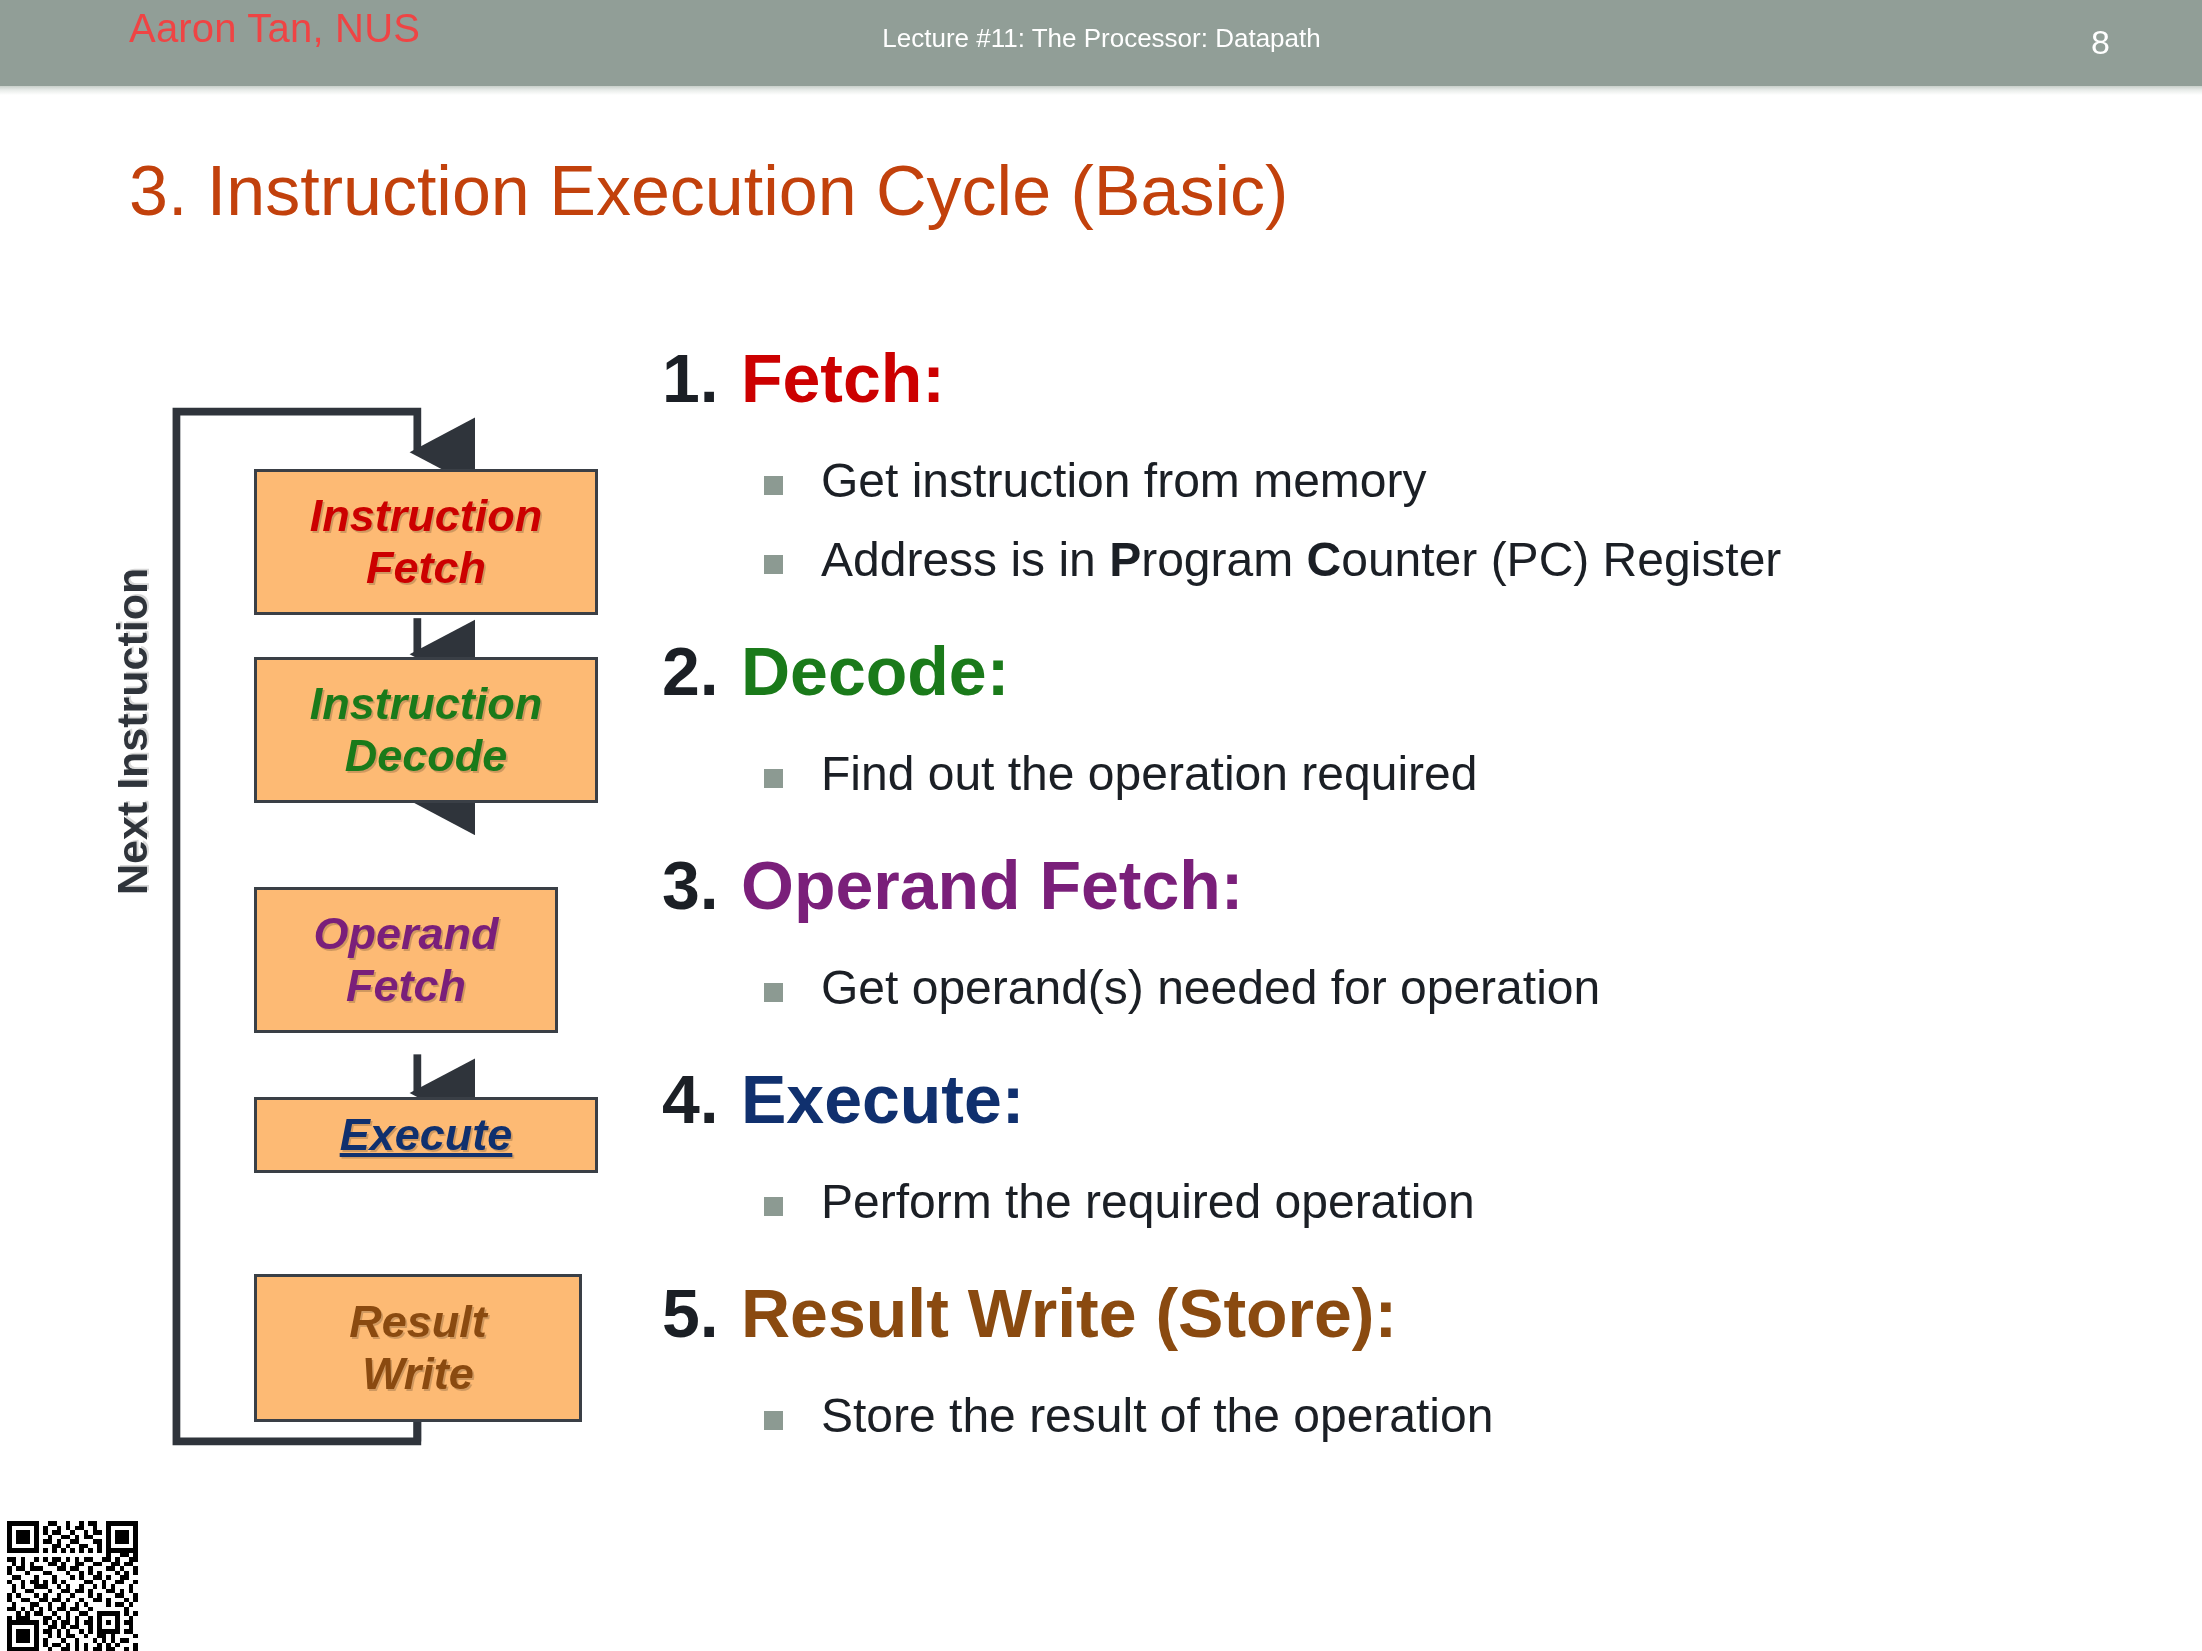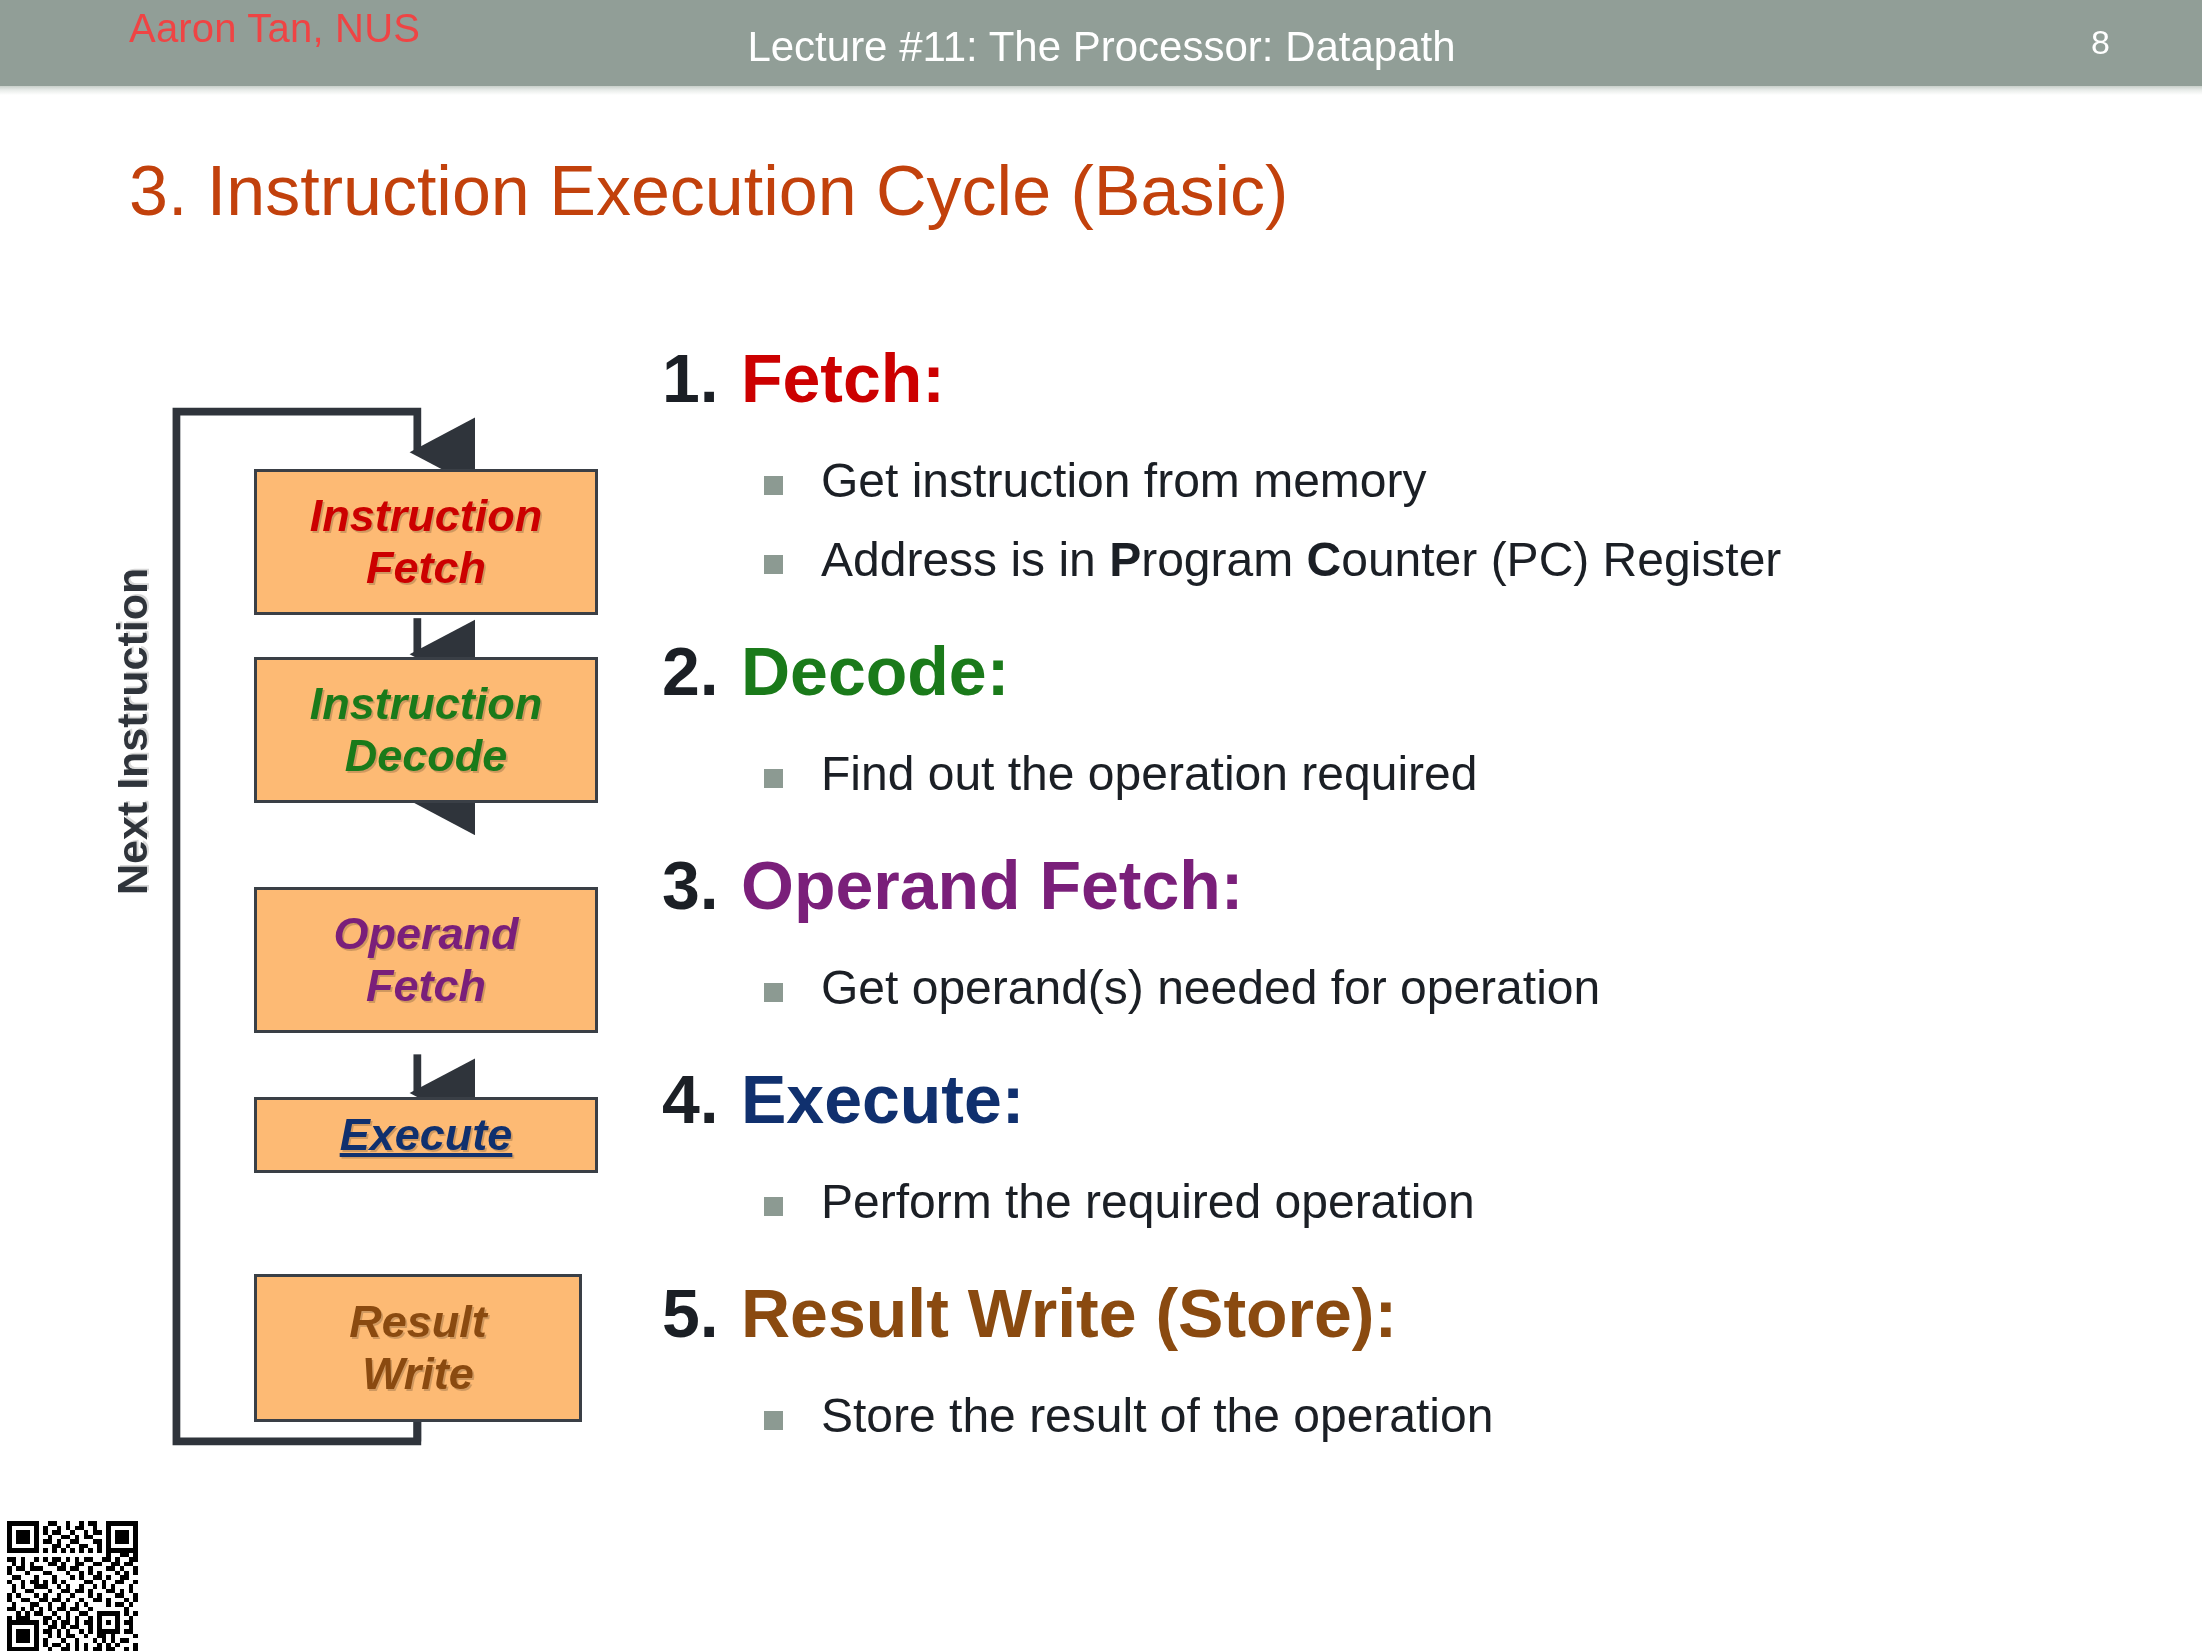--- a/index.html
+++ b/index.html
@@ -39,21 +39,21 @@
     color: #ef4444;
     letter-spacing: 0.2px;
     white-space: nowrap;
   }
   .header-title {
     position: absolute;
     left: 0;
     top: 23px;
     width: 2203px;
     text-align: center;
-    font-size: 42px;
+    font-size: 26px;
     color: #ffffff;
     white-space: nowrap;
   }
   .header-page {
     position: absolute;
     right: 93px;
     top: 23px;
     font-size: 34px;
     color: #ffffff;
     white-space: nowrap;
@@ -190,21 +190,21 @@
     </span>
   </div>
 
   <div class="flow-box" style="left:254px; top:278px; width:344px; height:146px; color:#1a7a1a;">
     <span>
       <span>Instruction</span><br>
       <span>Decode</span>
     </span>
   </div>
 
-  <div class="flow-box" style="left:254px; top:508px; width:344px; height:146px; color:#7a1f7a;">
+  <div class="flow-box" style="left:254px; top:508px; width:304px; height:146px; color:#7a1f7a;">
     <span>
       <span>Operand</span><br>
       <span>Fetch</span>
     </span>
   </div>
 
   <div class="flow-box" style="left:254px; top:718px; width:344px; height:76px; color:#10306e;text-decoration:underline;">
     <span>Execute</span>
   </div>
 

